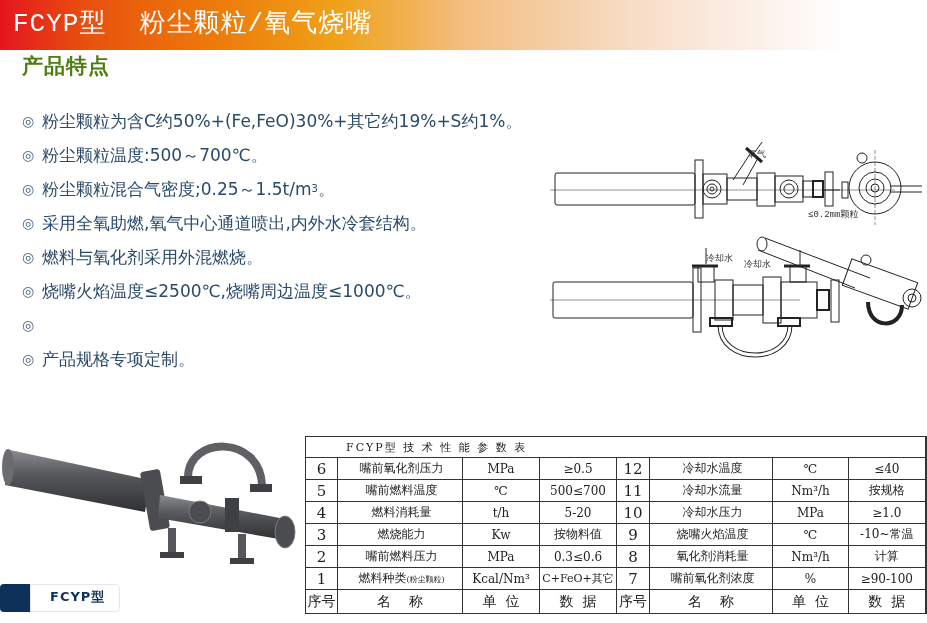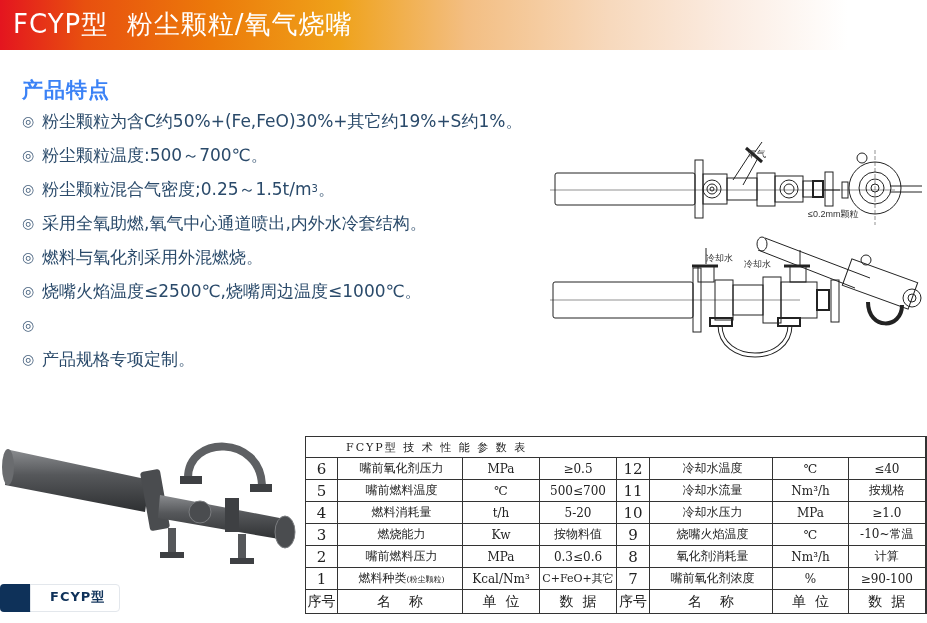--- a/index.html
+++ b/index.html
@@ -2,39 +2,40 @@
 <html><head>
 <meta charset="utf-8">
 <style>
   * { box-sizing: border-box; margin: 0; padding: 0; }
   html, body { width: 927px; height: 623px; background: #ffffff; overflow: hidden; }
   body { position: relative; font-family: "DejaVu Sans", "Liberation Sans", sans-serif; color: #1f3b5a; }
 
   .header-banner {
     position: absolute; left: 0; top: 0; width: 848px; height: 50px;
     background: linear-gradient(90deg, #e4151f 0%, #e8500f 10%, #ec7a0a 25%, #efa21a 40%, #f3be82 55%, #f7d9bd 72%, #fbece2 86%, #ffffff 100%);
+    font-family: Liberation Mono, monospace;
   }
   .header-title {
     position: absolute; left: 13px; top: 7px; font-size: 26px; line-height: 34px; color: #ffffff;
     letter-spacing: 1px; white-space: pre;
   }
 
   .section-title {
-    position: absolute; left: 22px; top: 76px; font-size: 21px; font-weight: bold; color: #3b82f6; letter-spacing: 1px;
+    position: absolute; left: 22px; top: 52px; font-size: 21px; font-weight: bold; color: #4d7c0f; letter-spacing: 1px;
   }
   .features { position: absolute; left: 22px; top: 108px; list-style: none; }
   .feature {
     height: 34px; line-height: 26px; font-size: 17px; color: #2a4a6a; white-space: nowrap; display: flex; align-items: flex-start;
   }
   .feature .bullet { font-size: 14px; width: 20px; color: #4a6480; display: inline-block; }
   .feature sup { font-size: 10px; }
 
   .drawing { position: absolute; }
   .drawing svg { display: block; }
-  .draw-label { position: absolute; font-family: Liberation Sans, sans-serif; font-size: 9px; color: #333; white-space: nowrap; }
+  .draw-label { position: absolute; font-family: Liberation Mono, monospace; font-size: 9px; color: #333; white-space: nowrap; }
 
   .render3d { position: absolute; left: 0; top: 440px; width: 300px; height: 130px; }
 
   .model-badge { position: absolute; left: 0; top: 584px; width: 120px; height: 28px; }
   .model-badge .dark {
     position: absolute; left: 0; top: 0; width: 44px; height: 28px; background: #0e3159;
     clip-path: polygon(0 0, 30px 0, 44px 100%, 0 100%); border-radius: 4px 0 0 4px;
   }
   .model-badge .light {
     position: absolute; left: 30px; top: 0; width: 90px; height: 28px; background: #ffffff;

